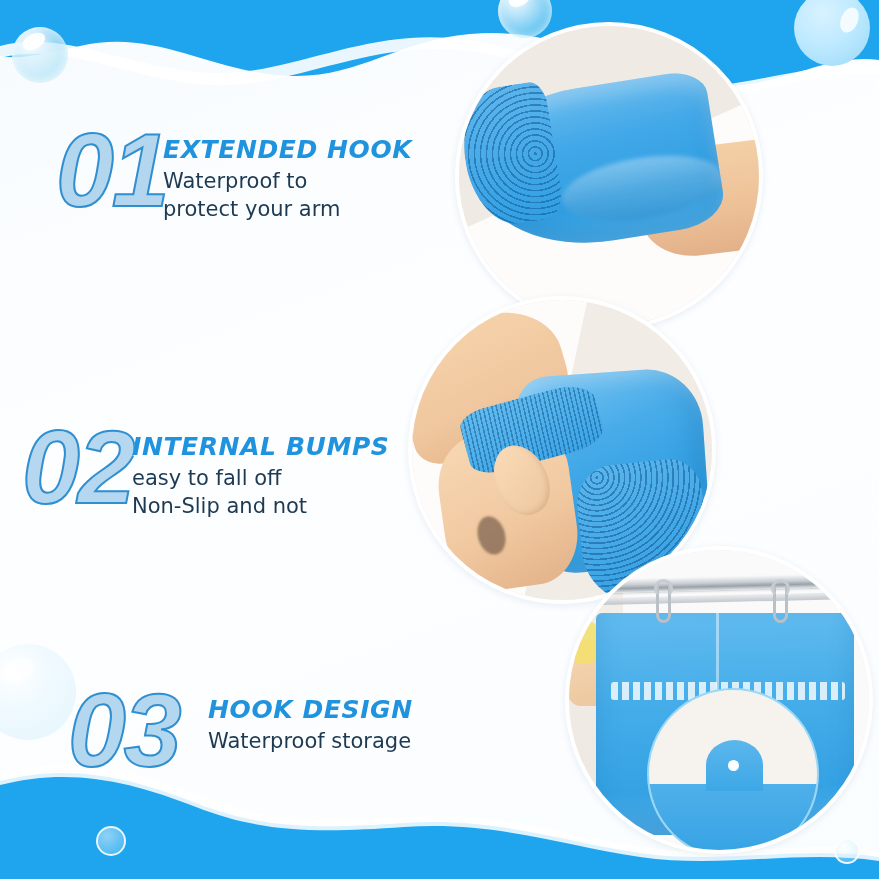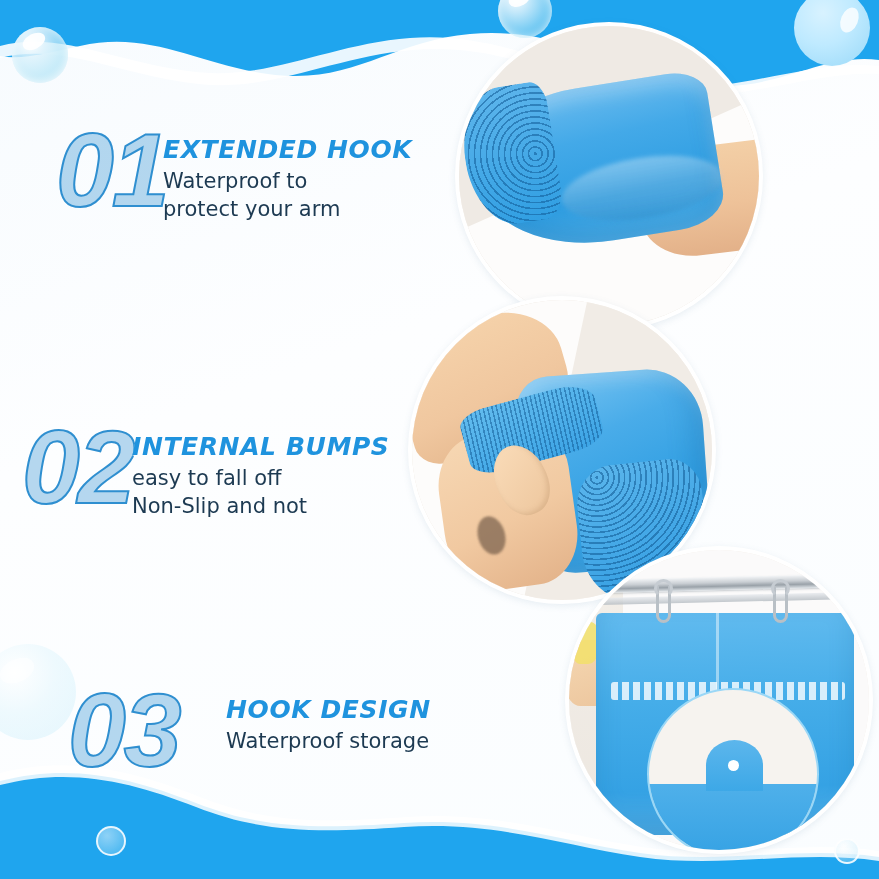--- a/index.html
+++ b/index.html
@@ -338,18 +338,18 @@
   </div>
 
   <div class="numeral" style="left:22px;top:415px;text-align:center;">02</div>
   <div class="feature" style="left:132px;top:432px;width:300px;">
     <h3>INTERNAL BUMPS</h3>
     <p>easy to fall off</p>
     <p>Non-Slip and not</p>
   </div>
 
   <div class="numeral" style="left:68px;top:678px;">03</div>
-  <div class="feature" style="left:226px;top:695px;width:310px;">
+  <div class="feature" style="left:208px;top:695px;width:310px;">
     <h3>HOOK DESIGN</h3>
     <p>Waterproof storage</p>
   </div>
 
 </div>
 
 </body></html>

